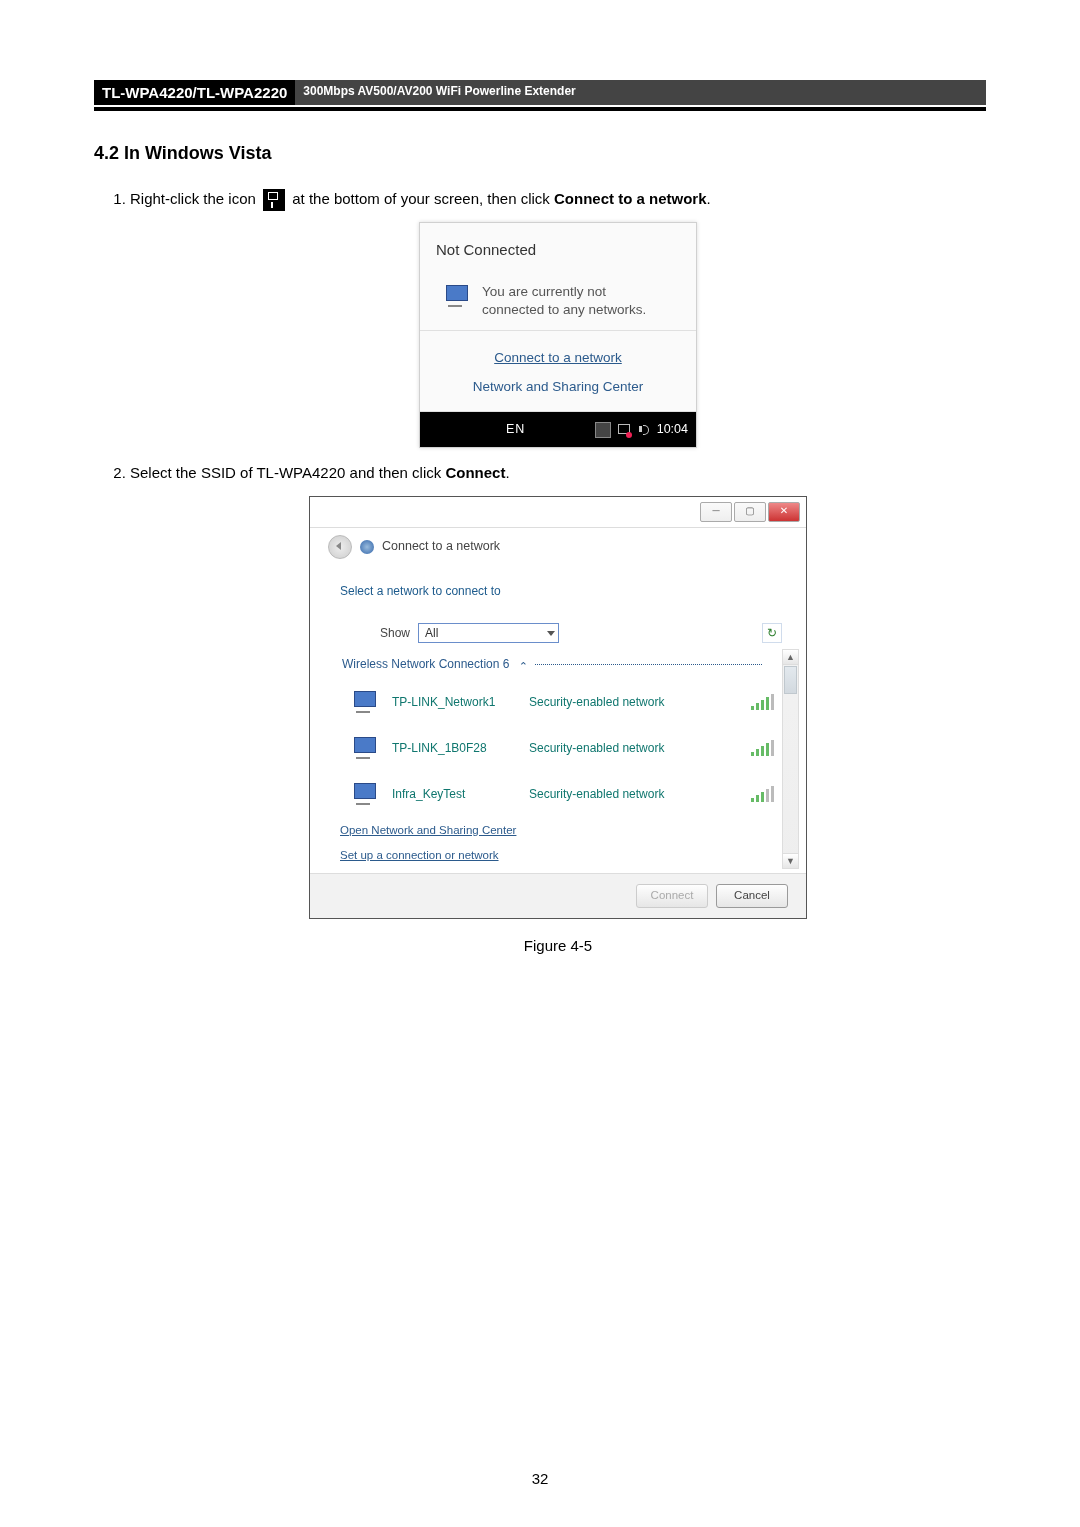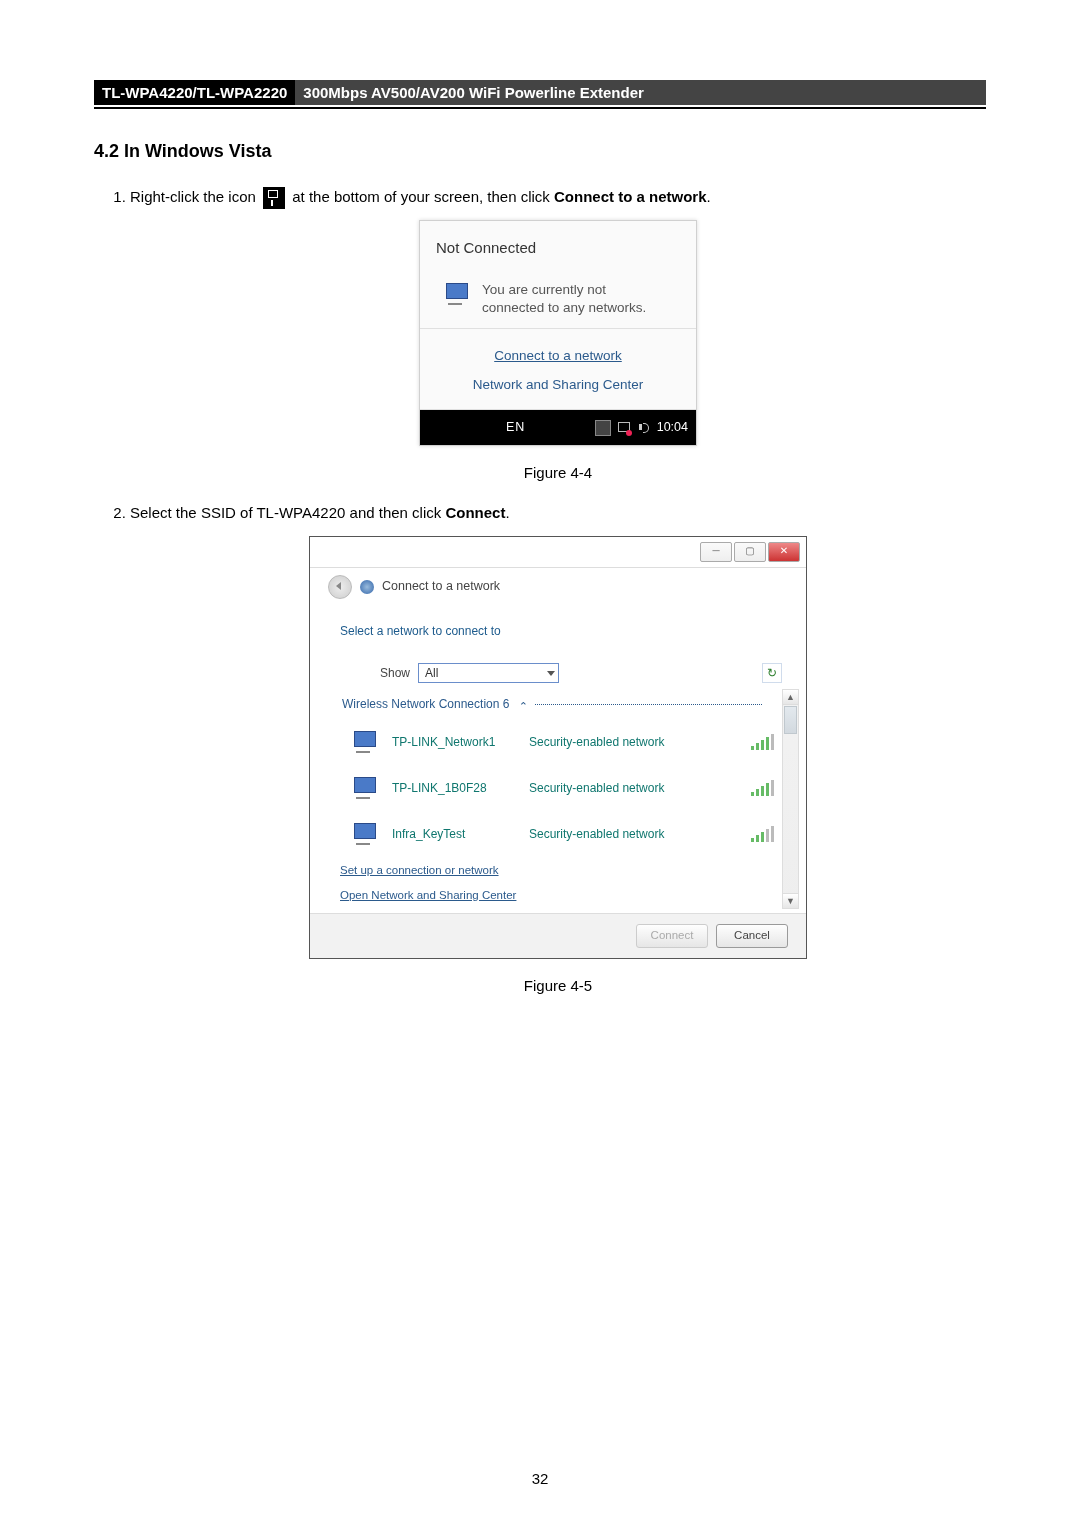--- a/index.html
+++ b/index.html
@@ -11,38 +11,38 @@
     color: #000;
     width: 1080px;
     height: 1527px;
     position: relative;
   }
   .page {
     padding: 80px 94px 0 94px;
   }
   .header-bar {
     display: flex;
-    border-bottom: 2px solid #000000;
+    border-bottom: 4px solid #000000;
     padding-bottom: 2px;
     margin-bottom: 32px;
   }
   .header-left {
     background: #000;
     color: #fff;
     font-weight: bold;
     padding: 4px 8px;
     font-size: 15px;
   }
   .header-right {
     background: #444;
     color: #fff;
     font-weight: bold;
     padding: 4px 8px;
     flex: 1;
-    font-size: 15px;
+    font-size: 12px;
   }
   h2 {
     margin: 0 0 20px 0;
     font-size: 18px;
     font-weight: bold;
   }
   p.body-text {
     margin: 0 0 10px 0;
     font-size: 15px;
     line-height: 1.5;
@@ -456,21 +456,20 @@
         <div class="taskbar">
           <span class="lang">EN</span>
           <span class="tray-icon tray-keyboard"></span>
           <span class="tray-icon tray-net">
               <span class="dot"></span>
             </span>
           <span class="tray-icon tray-sound"></span>
           <span>10:04</span>
         </div>
       </div>
-      <div class="figure-caption">Figure 4-4</div>
     </li>
 
     <li>
       <span>Select the SSID of TL-WPA4220 and then click </span><span class="bold">Connect</span><span>.</span>
 
       
       <div class="dialog">
         <div class="dialog-top">
           <div class="win-btn">─</div>
           <div class="win-btn">▢</div>
@@ -546,22 +545,22 @@
               <div class="sig-bars low">
                   <span></span>
                   <span></span>
                   <span></span>
                   <span></span>
                   <span></span>
                 </div>
             </div>
           </div>
 
+          <a class="link-row">Open Network and Sharing Center</a>
           <a class="link-row">Set up a connection or network</a>
-          <a class="link-row">Open Network and Sharing Center</a>
         </div>
         <div class="dialog-footer">
           <div class="dlg-btn disabled">Connect</div>
           <div class="dlg-btn">Cancel</div>
         </div>
       </div>
       <div class="figure-caption">Figure 4-5</div>
     </li>
   </ol>
 

